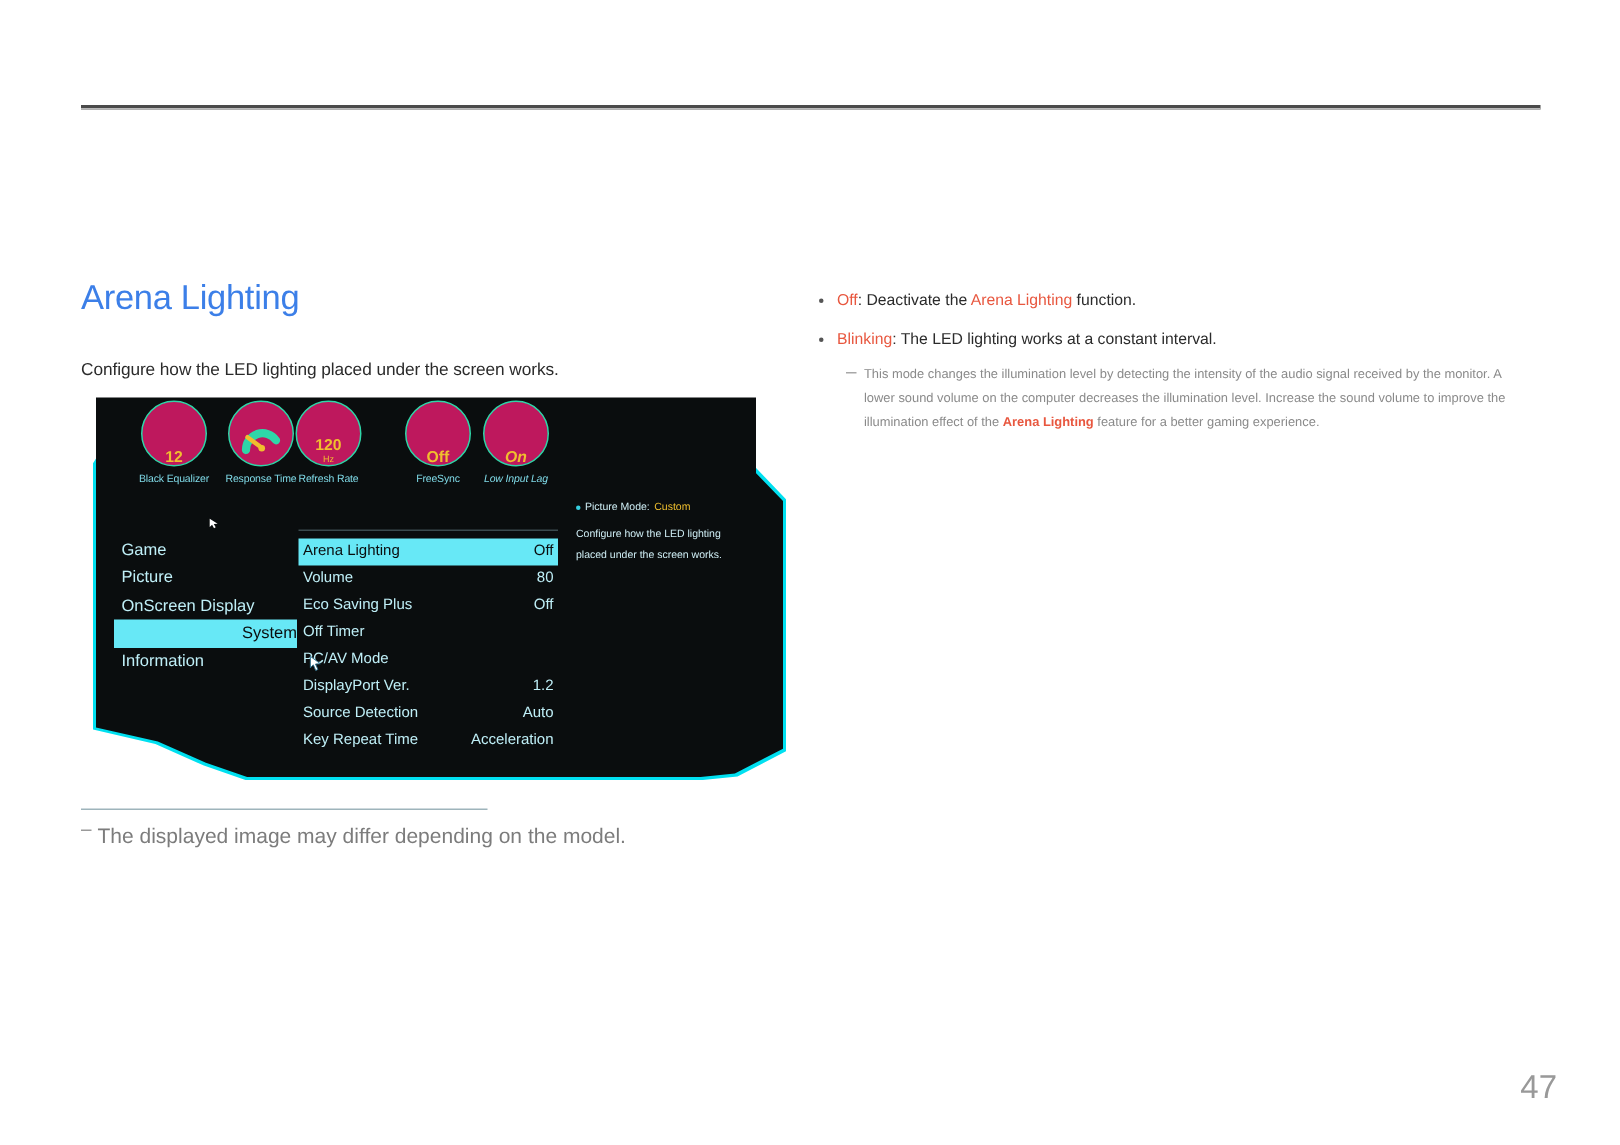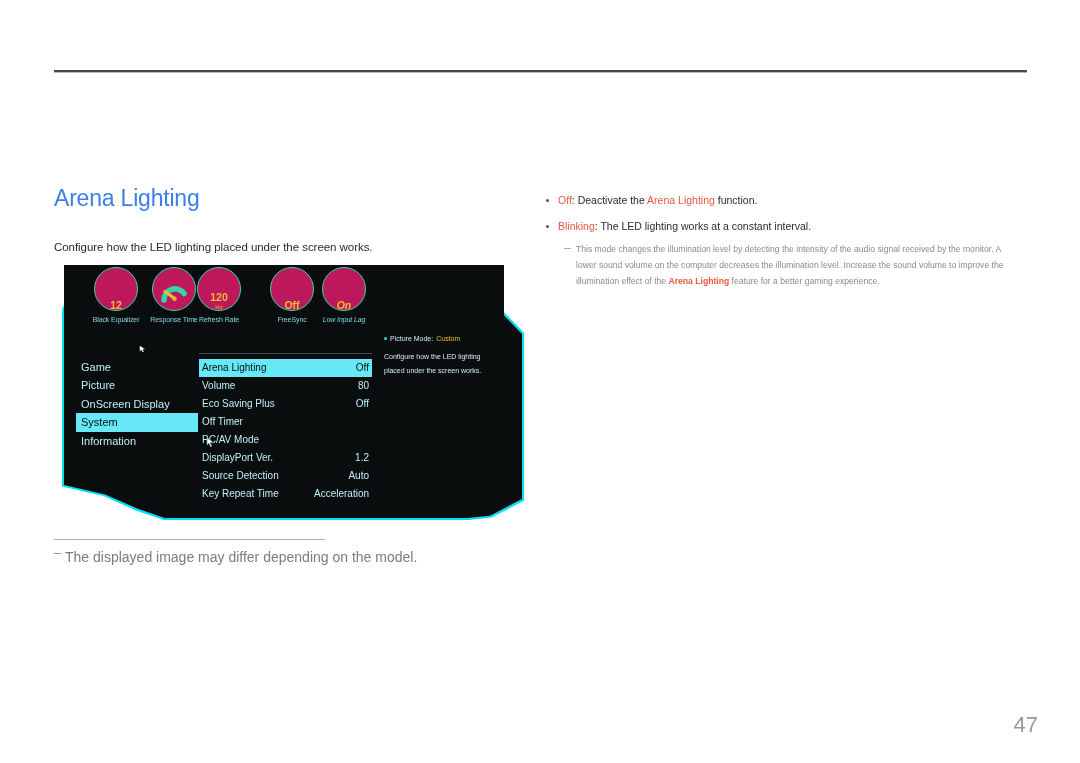--- a/index.html
+++ b/index.html
@@ -171,20 +171,21 @@
     font-size: 11px;
     color: #bfeff7;
     height: 18.4px;
     line-height: 18.4px;
     padding-left: 5px;
     box-sizing: border-box;
   }
   .nav-item.selected {
     background: #67e8f6;
     color: #0a0d0e;
+    text-align: right;
   }
   .nav-cursor {
     position: absolute;
     left: 85px;
     top: 80px;
     width: 8px;
     height: 8px;
   }
 
   .osd-menu {

